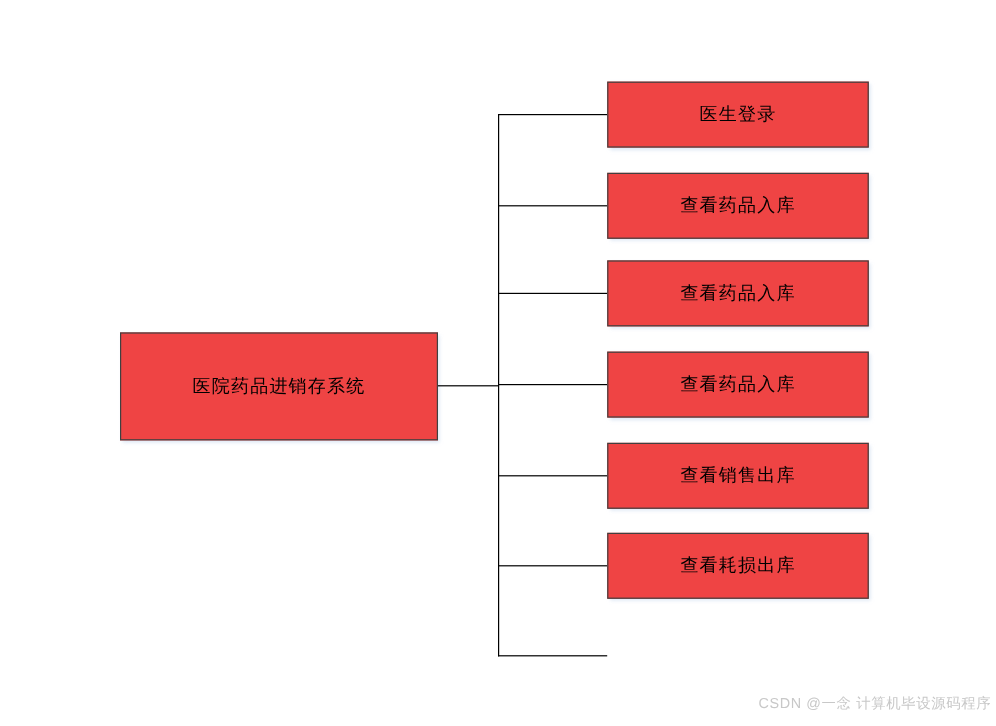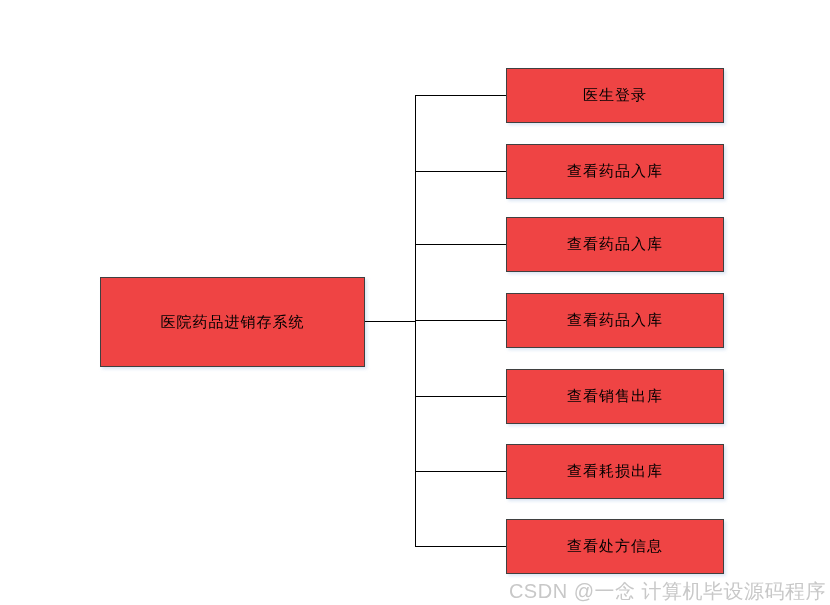--- a/index.html
+++ b/index.html
@@ -60,21 +60,21 @@
   .branch-1 { top: 171px; }
   .branch-2 { top: 244px; }
   .branch-3 { top: 320px; }
   .branch-4 { top: 396px; }
   .branch-5 { top: 471px; }
   .branch-6 { top: 546px; }
   .watermark {
     position: absolute;
     right: 4px;
     top: 578px;
-    font-size: 20px;
+    font-size: 12px;
     color: #c8c8c8;
     letter-spacing: 0.5px;
     white-space: nowrap;
   }
 </style>
 </head>
 <body>
 
 <div class="canvas">
 
@@ -109,19 +109,16 @@
   </div>
 
   <div class="node child-node child-4">
     <span>查看销售出库</span>
   </div>
 
   <div class="node child-node child-5">
     <span>查看耗损出库</span>
   </div>
 
-  <div class="node child-node child-6">
-    <span>查看处方信息</span>
-  </div>
 
   <div class="watermark">CSDN @一念 计算机毕设源码程序</div>
 
 </div>
 
 </body></html>

